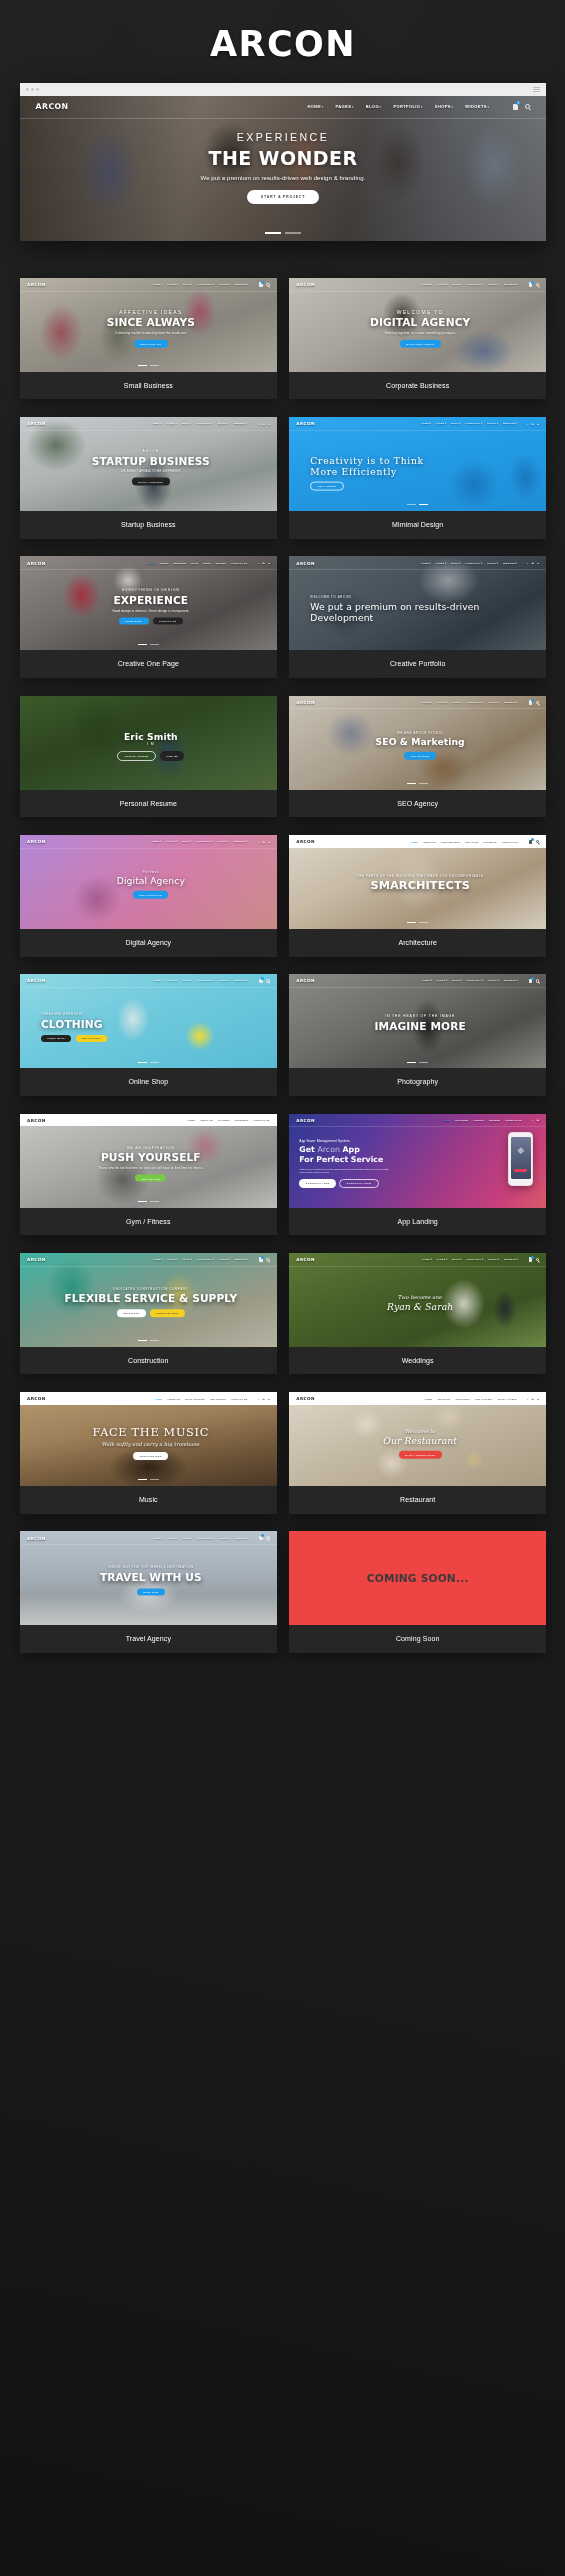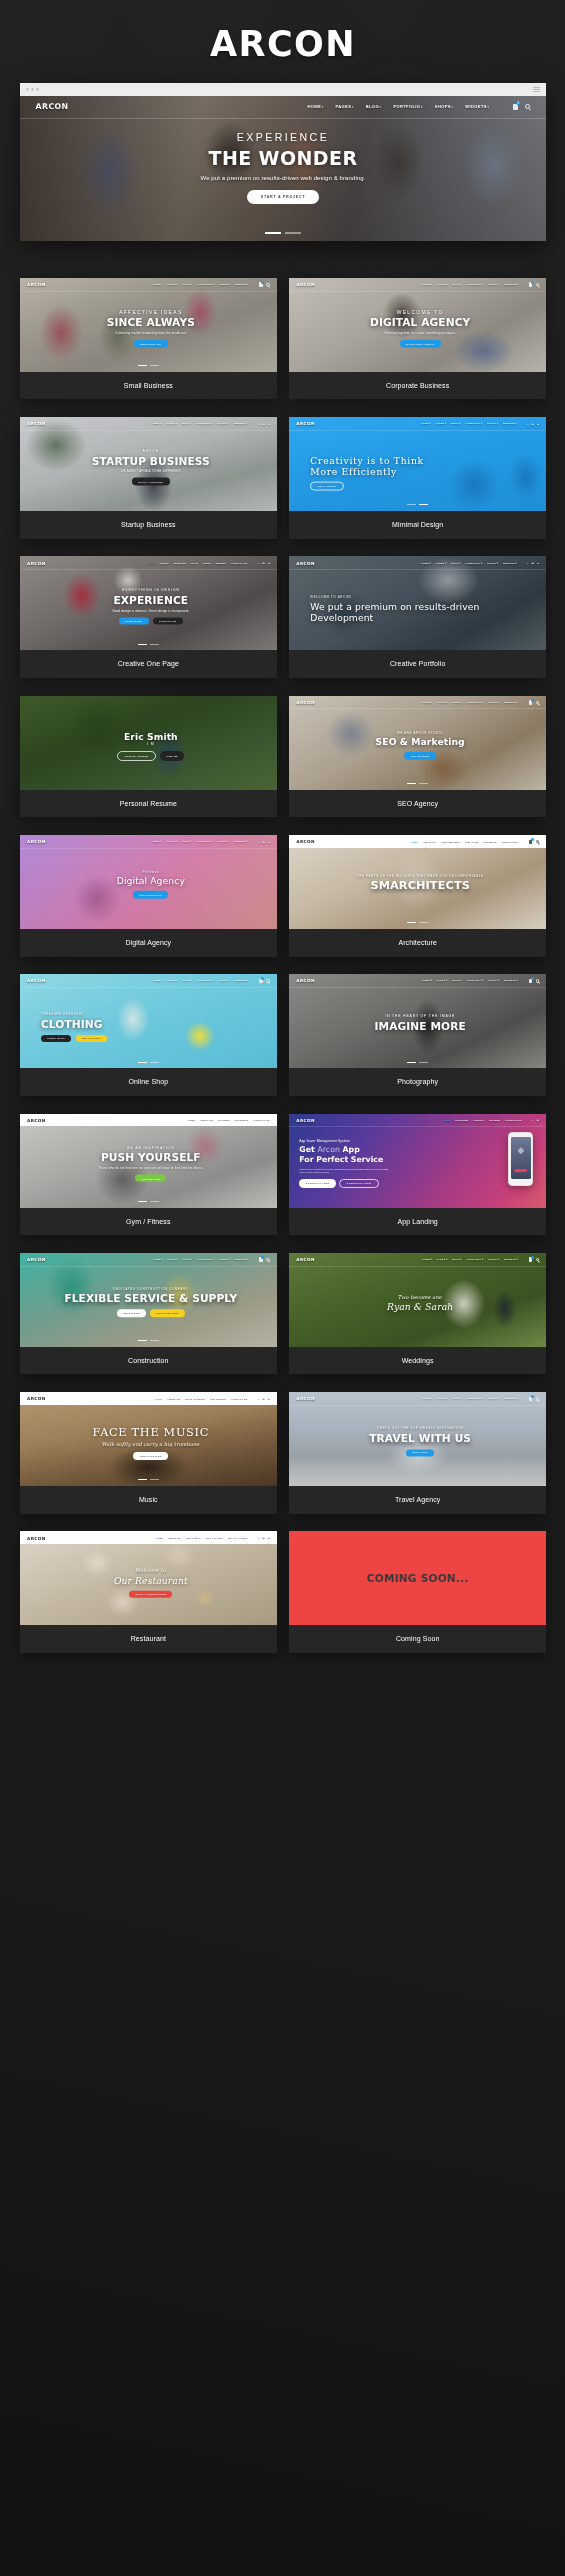--- a/index.html
+++ b/index.html
@@ -965,50 +965,20 @@
         </div>
         <div class="t-dots">
             <i class="on"></i>
             <i></i>
           </div>
       </div>
       <div class="card-label">Music</div>
     </div>
 
     <div class="card">
-      <div class="thumb bg-travel">
-        <div class="thumb-nav">
-          <span class="thumb-logo">ARCON</span>
-          <span class="thumb-menu">
-            <span>HOME ▾</span>
-            <span>PAGES ▾</span>
-            <span>BLOG ▾</span>
-            <span>PORTFOLIO ▾</span>
-            <span>SHOPS ▾</span>
-            <span>WIDGETS ▾</span>
-            <span class="thumb-icons">
-              <span class="mini-cart">
-                  <b></b>
-                </span>
-              <span class="mini-search"></span>
-            </span>
-          </span>
-        </div>
-        <div class="thumb-copy">
-          <div class="t-kicker xs">CHECK OUT THE TOP WEEKLY DESTINATION</div>
-          <div class="t-head">TRAVEL WITH US</div>
-          <div class="t-btns">
-            <button class="btn blue">BOOK NOW</button>
-          </div>
-        </div>
-      </div>
-      <div class="card-label">Travel Agency</div>
-    </div>
-
-    <div class="card">
       <div class="thumb bg-restaurant">
         <div class="thumb-nav light">
           <span class="thumb-logo">ARCON</span>
           <span class="thumb-menu">
             <span class="hl-red">HOME</span>
             <span>ABOUT US</span>
             <span>OUR CHEFS</span>
             <span>OUR GALLERY</span>
             <span>BOOK A TABLE</span>
             <span class="thumb-icons">
@@ -1023,20 +993,50 @@
           <div class="t-head md script">Our Restaurant</div>
           <div class="t-btns">
             <button class="btn red">MAKE A RESERVATION</button>
           </div>
         </div>
       </div>
       <div class="card-label">Restaurant</div>
     </div>
 
     <div class="card">
+      <div class="thumb bg-travel">
+        <div class="thumb-nav">
+          <span class="thumb-logo">ARCON</span>
+          <span class="thumb-menu">
+            <span>HOME ▾</span>
+            <span>PAGES ▾</span>
+            <span>BLOG ▾</span>
+            <span>PORTFOLIO ▾</span>
+            <span>SHOPS ▾</span>
+            <span>WIDGETS ▾</span>
+            <span class="thumb-icons">
+              <span class="mini-cart">
+                  <b></b>
+                </span>
+              <span class="mini-search"></span>
+            </span>
+          </span>
+        </div>
+        <div class="thumb-copy">
+          <div class="t-kicker xs">CHECK OUT THE TOP WEEKLY DESTINATION</div>
+          <div class="t-head">TRAVEL WITH US</div>
+          <div class="t-btns">
+            <button class="btn blue">BOOK NOW</button>
+          </div>
+        </div>
+      </div>
+      <div class="card-label">Travel Agency</div>
+    </div>
+
+    <div class="card">
       <div class="thumb bg-coming">
         <div class="coming-label">COMING SOON...</div>
       </div>
       <div class="card-label">Coming Soon</div>
     </div>
 
   </div>
 </div>
 
 

